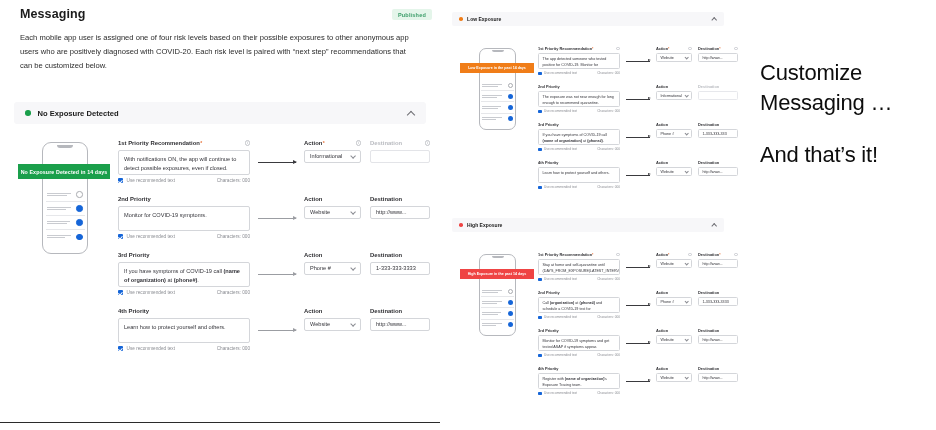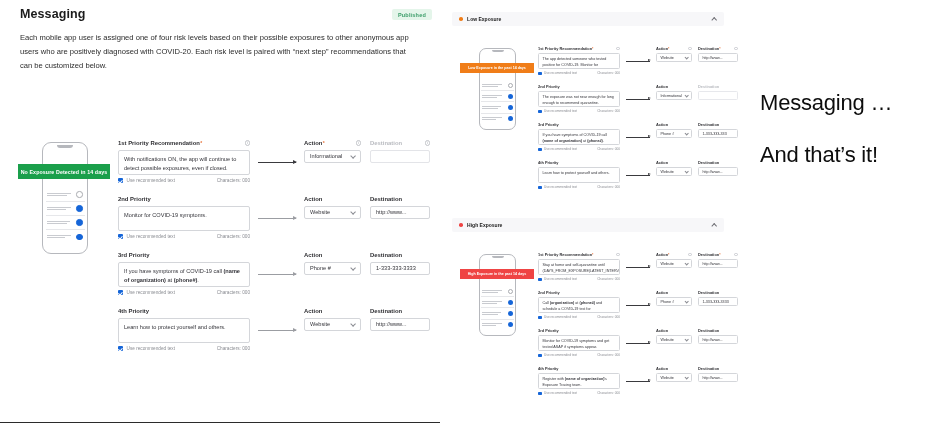--- a/index.html
+++ b/index.html
@@ -144,20 +144,27 @@
 </head>
 <body>
 
 <div class="slide">
 
   <div class="left-panel">
     <div class="page-title">Messaging</div>
     <div class="pub-badge">Published</div>
     <div class="intro">Each mobile app user is assigned one of four risk levels based on their possible exposures to other anonymous app users who are positively diagnosed with COVID-20. Each risk level is paired with “next step” recommendations that can be customized below.</div>
 
+    <div class="acc" style="top:102px;">
+      <div class="acc-head">
+        <span class="dot" id="big-dot" style="background: rgb(26, 159, 75);"></span>
+        <span class="acc-title">No Exposure Detected</span>
+        <span class="chev"></span>
+      </div>
+    </div>
 
     <div class="phone-wrap">
       <div class="phone">
         <div class="notch"></div>
       </div>
       <div class="banner" id="big-banner" style="background: rgb(26, 159, 75);">No Exposure Detected in 14 days</div>
       <div class="plist">
         <div class="prow">
           <div class="plines">
               <div class="pl" style="width:24px"></div>
@@ -555,16 +562,17 @@
             </div>
           </div>
           <div class="m-col-dst">
             <div class="m-lbl">Destination</div>
             <div class="m-inp filled">http://www...</div>
           </div>
         </div>
       </div>
     </div>
 
+  <div class="headline" style="top:58px;">Customize</div>
   <div class="headline" style="top:140px;">And that’s it!</div>
   <div class="headline" style="top:88px;">Messaging …</div>
 
 </div>
 
 </body></html>

